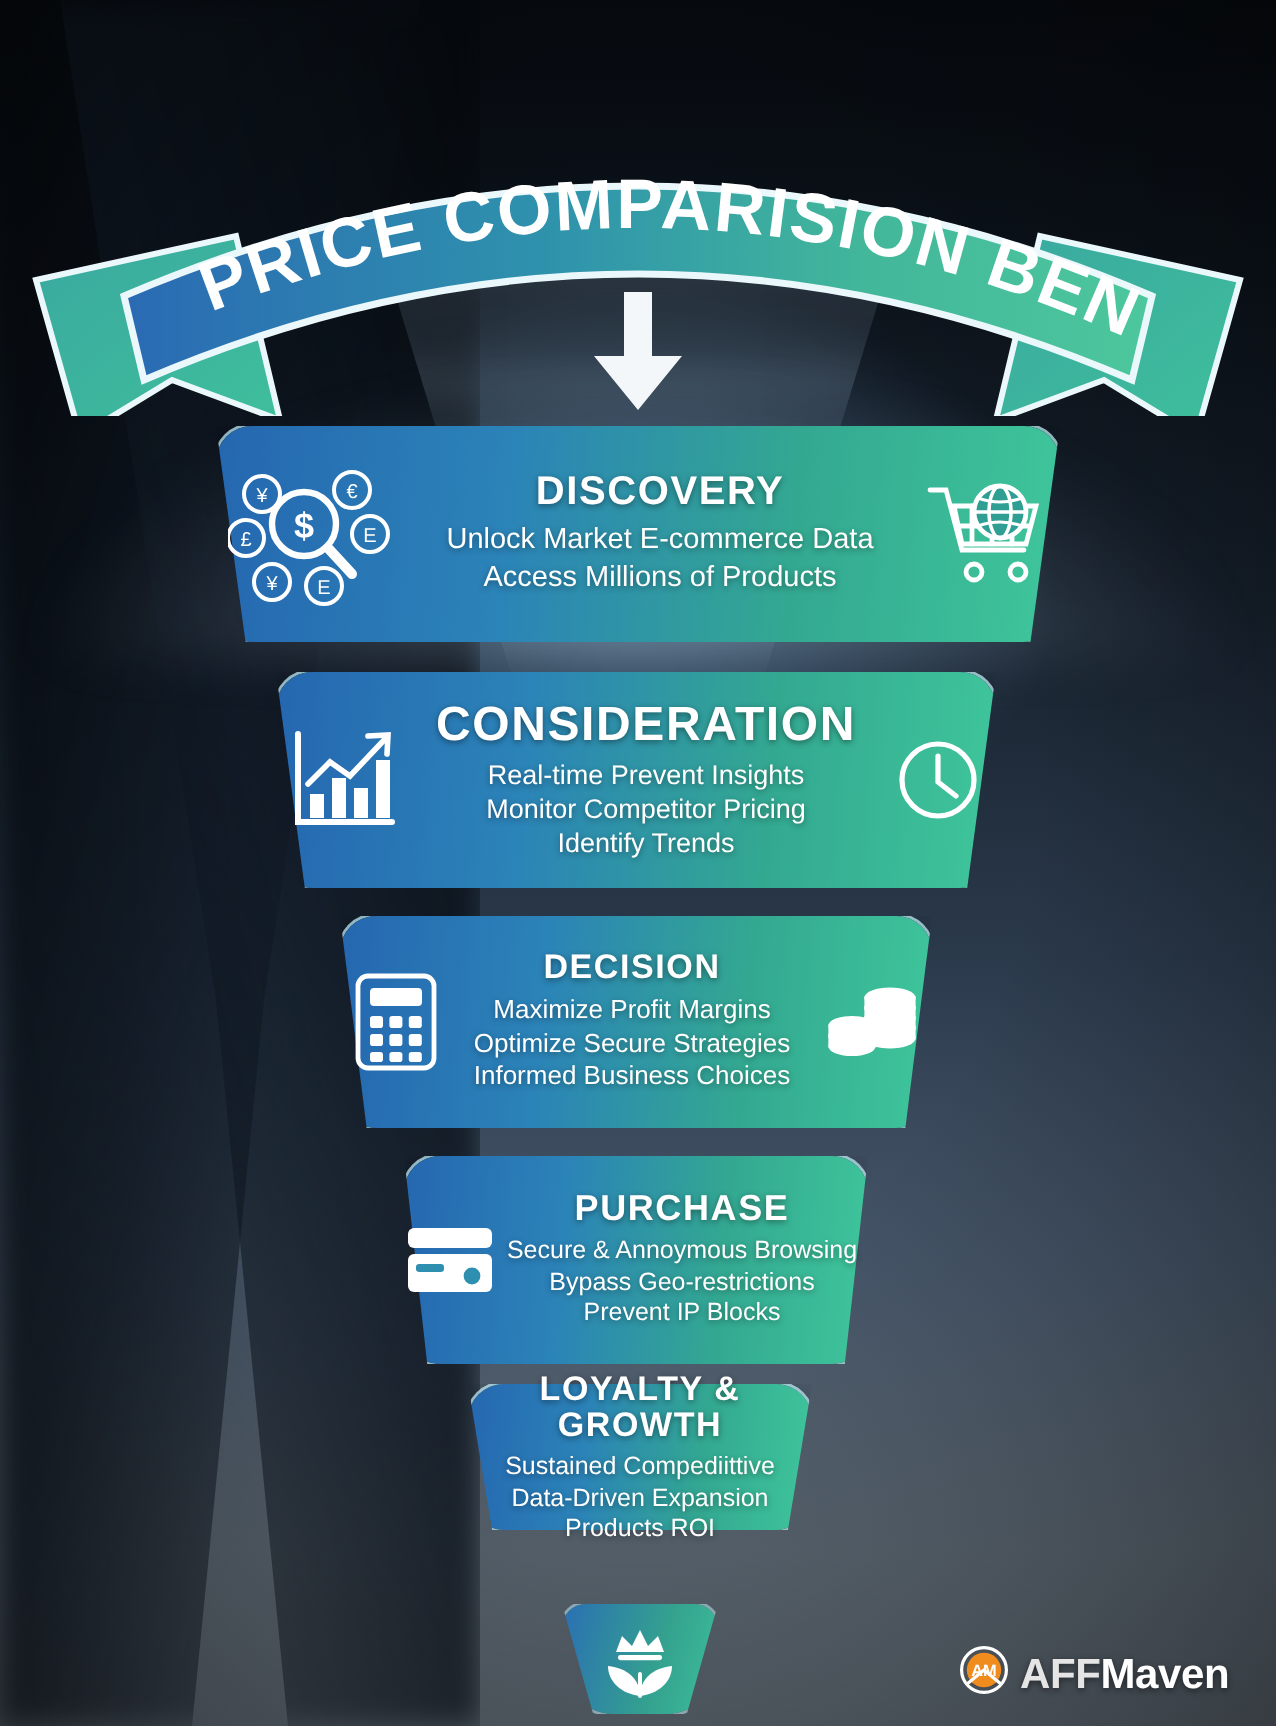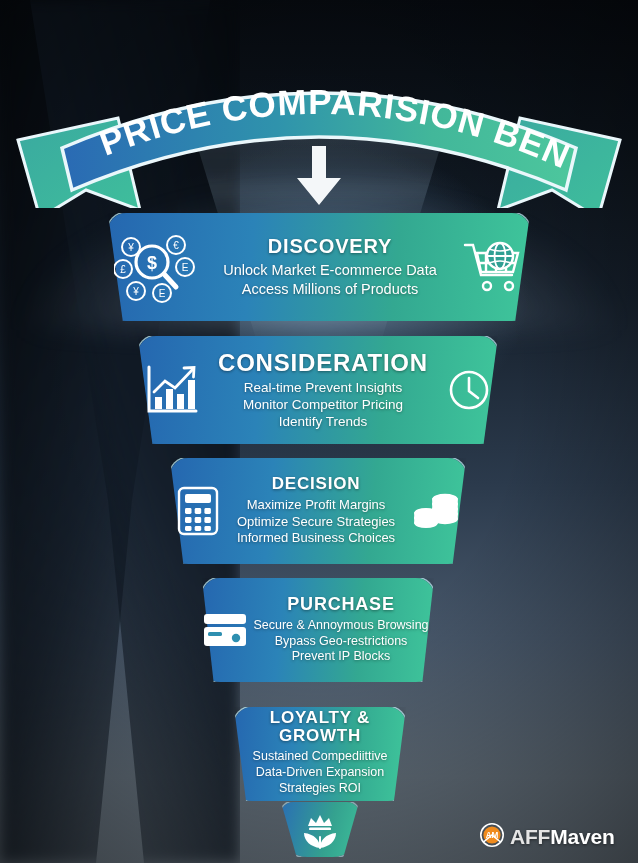--- a/index.html
+++ b/index.html
@@ -151,21 +151,21 @@
   #stage-2 { left:170px; top:458px; width:296px; height:106px; }
   #stage-2 .stage-shape { clip-path: polygon(0 0, 100% 0, 95.5% 100%, 4.5% 100%); }
   #stage-2 .stage-title { font-size: 17px; }
   #stage-2 .stage-lines { font-size: 13px; }
 
   #stage-3 { left:202px; top:578px; width:232px; height:104px; }
   #stage-3 .stage-shape { clip-path: polygon(0 0, 100% 0, 95% 100%, 5% 100%); }
   #stage-3 .stage-title { font-size: 18px; }
   #stage-3 .stage-lines { font-size: 12.5px; }
 
-  #stage-4 { left:234px; top:692px; width:172px; height:94px;margin-top:15px; }
+  #stage-4 { left:234px; top:692px; width:172px; height:73px; }
   #stage-4 .stage-shape { clip-path: polygon(0 0, 100% 0, 93% 100%, 7% 100%); }
   #stage-4 .stage-title { font-size: 17px; }
   #stage-4 .stage-lines { font-size: 12.5px; }
   #stage-4 .stage-inner { flex-direction: column; justify-content: center; padding-top: 2px; }
 
   
   .stage .stage-icon.left  { margin-right: 2px; }
   .stage .stage-icon.right { margin-left: 2px; }
 
   
@@ -404,21 +404,21 @@
   </div>
 
   <div class="stage" id="stage-4">
     <div class="stage-shape"></div>
     <div class="stage-inner">
       <div class="stage-body">
         <div class="stage-title">LOYALTY &amp; GROWTH</div>
         <div class="stage-lines">
             <div>Sustained Compediittive</div>
             <div>Data-Driven Expansion</div>
-            <div>Strategies ROI</div>
+            <div>Products ROI</div>
           </div>
       </div>
     </div>
   </div>
 
   <div id="funnel-tip">
     <div class="tip-shape"></div>
     <div class="tip-icon">
       <svg width="44" height="38" viewBox="0 0 44 38" fill="#fff">
         <path d="M 10,14 L 13,6 L 18,11 L 22,3 L 26,11 L 31,6 L 34,14 Z"></path>

